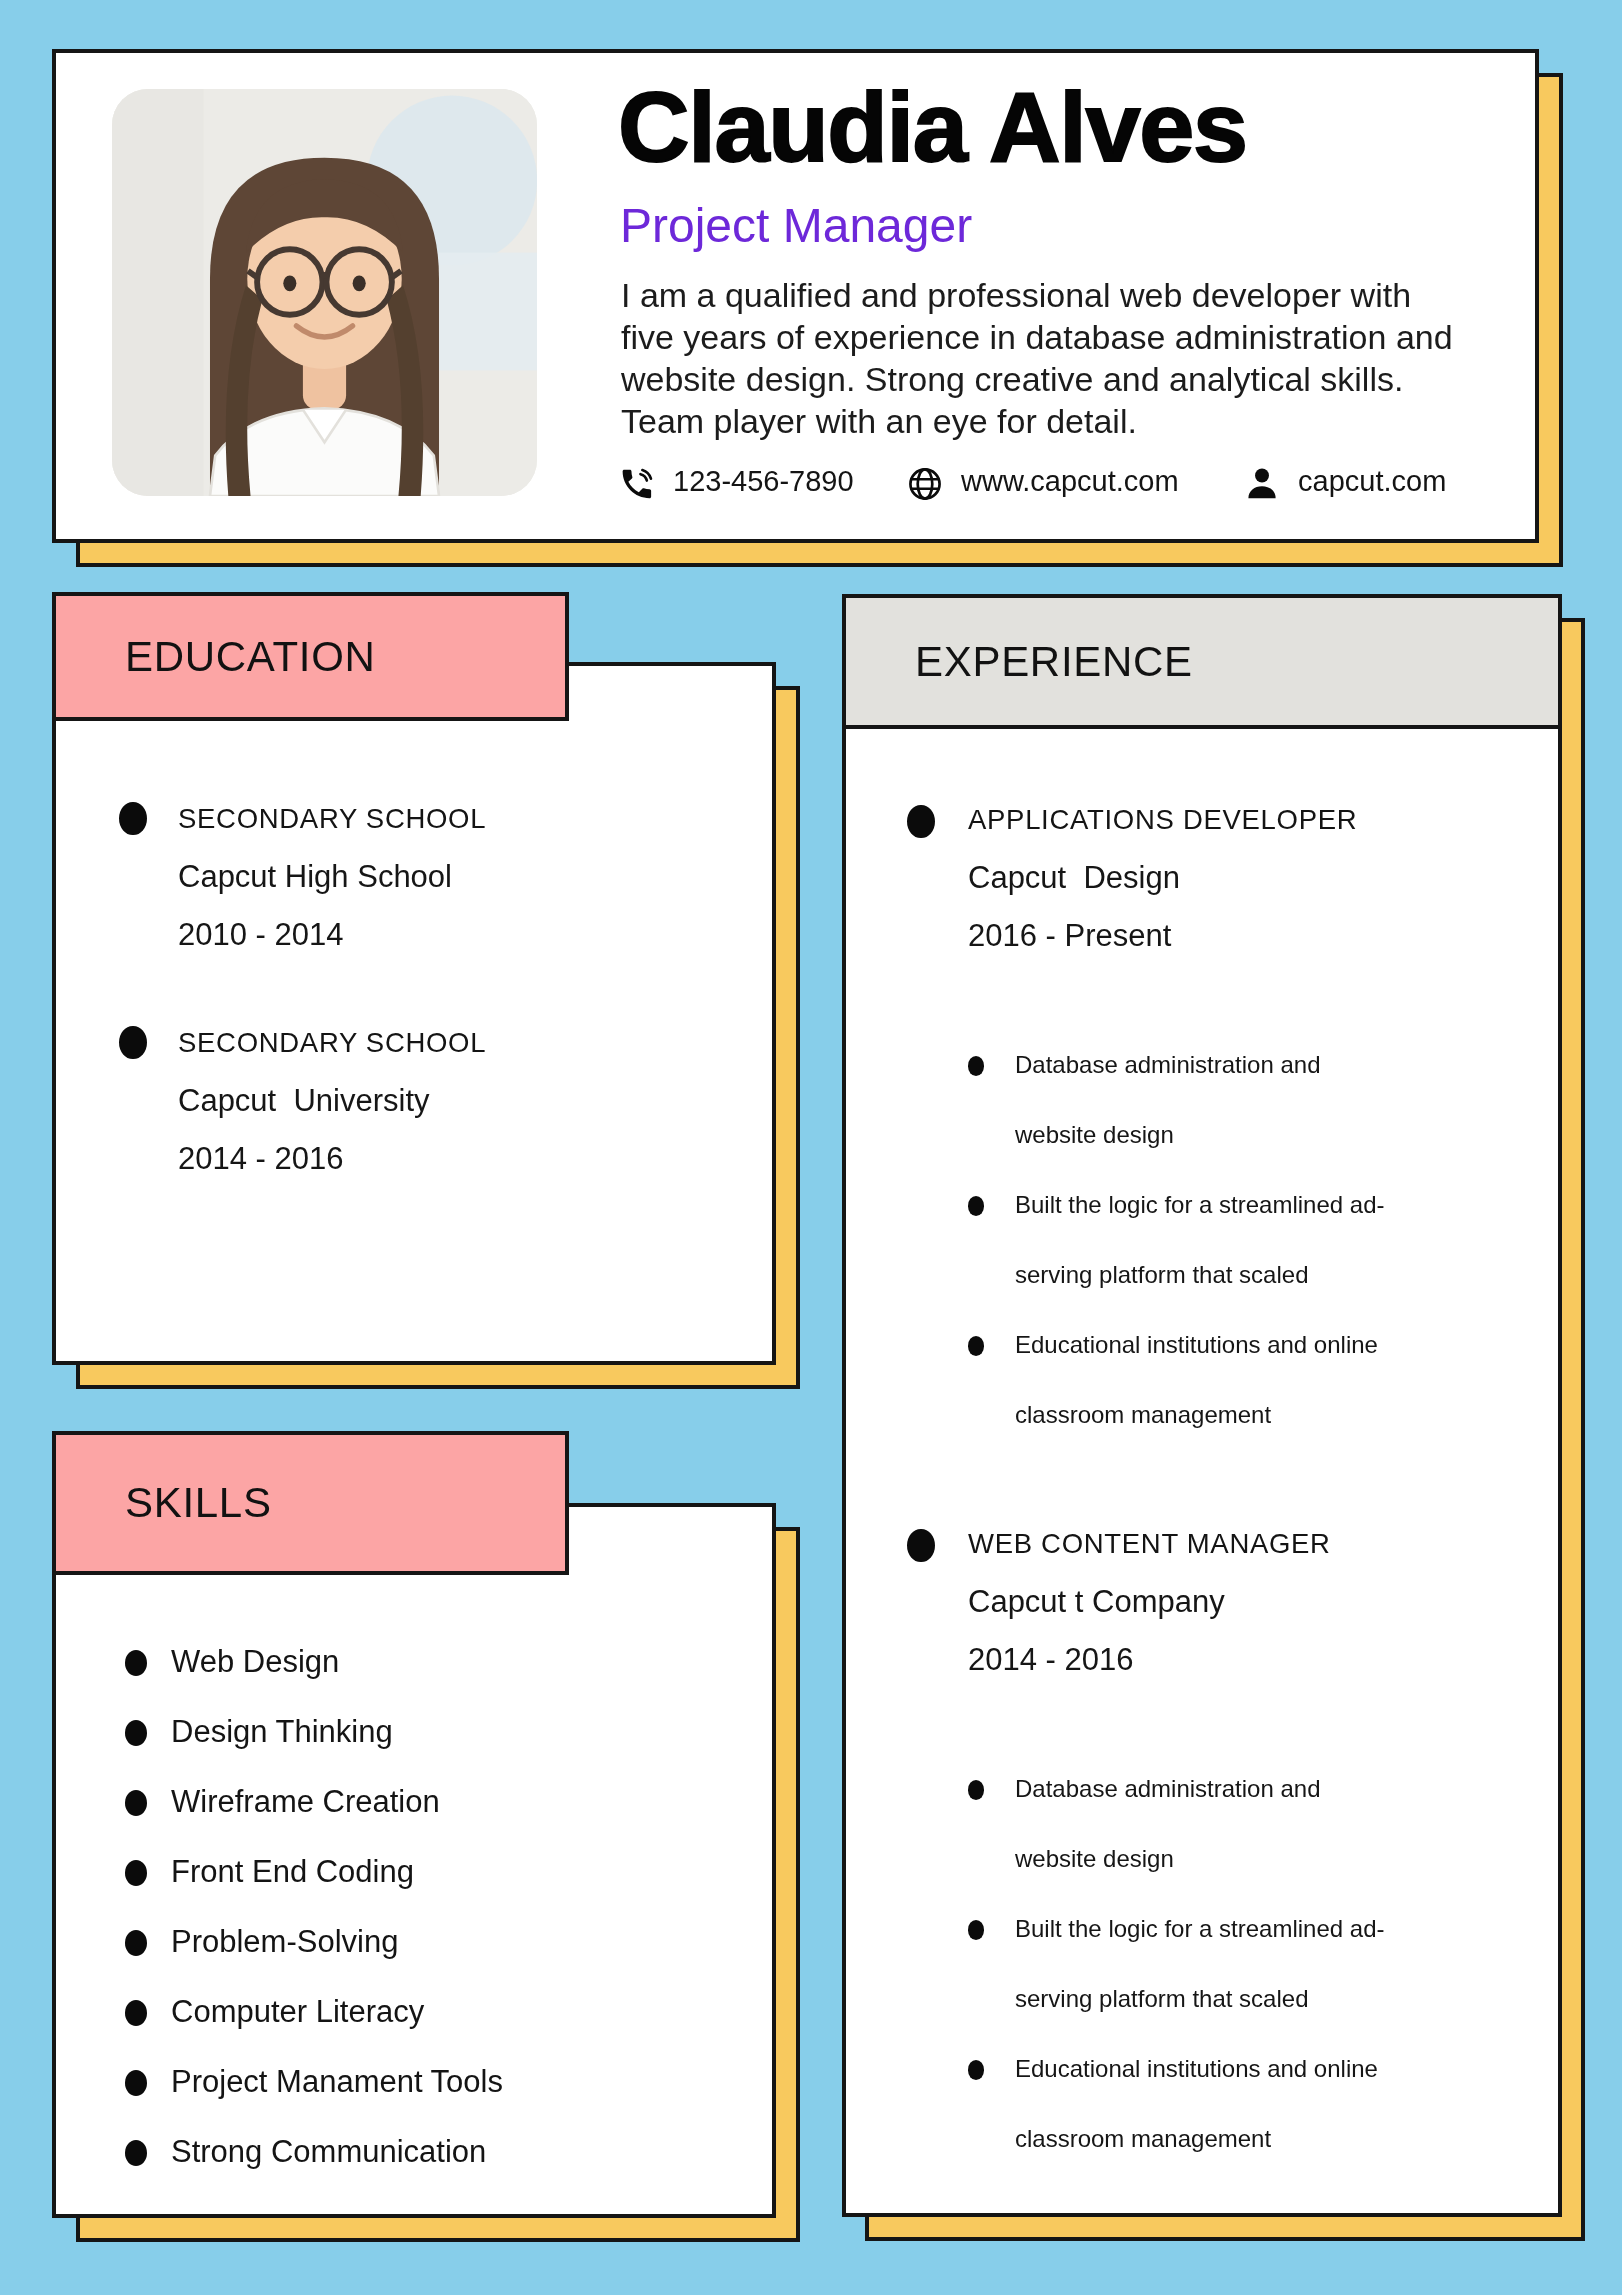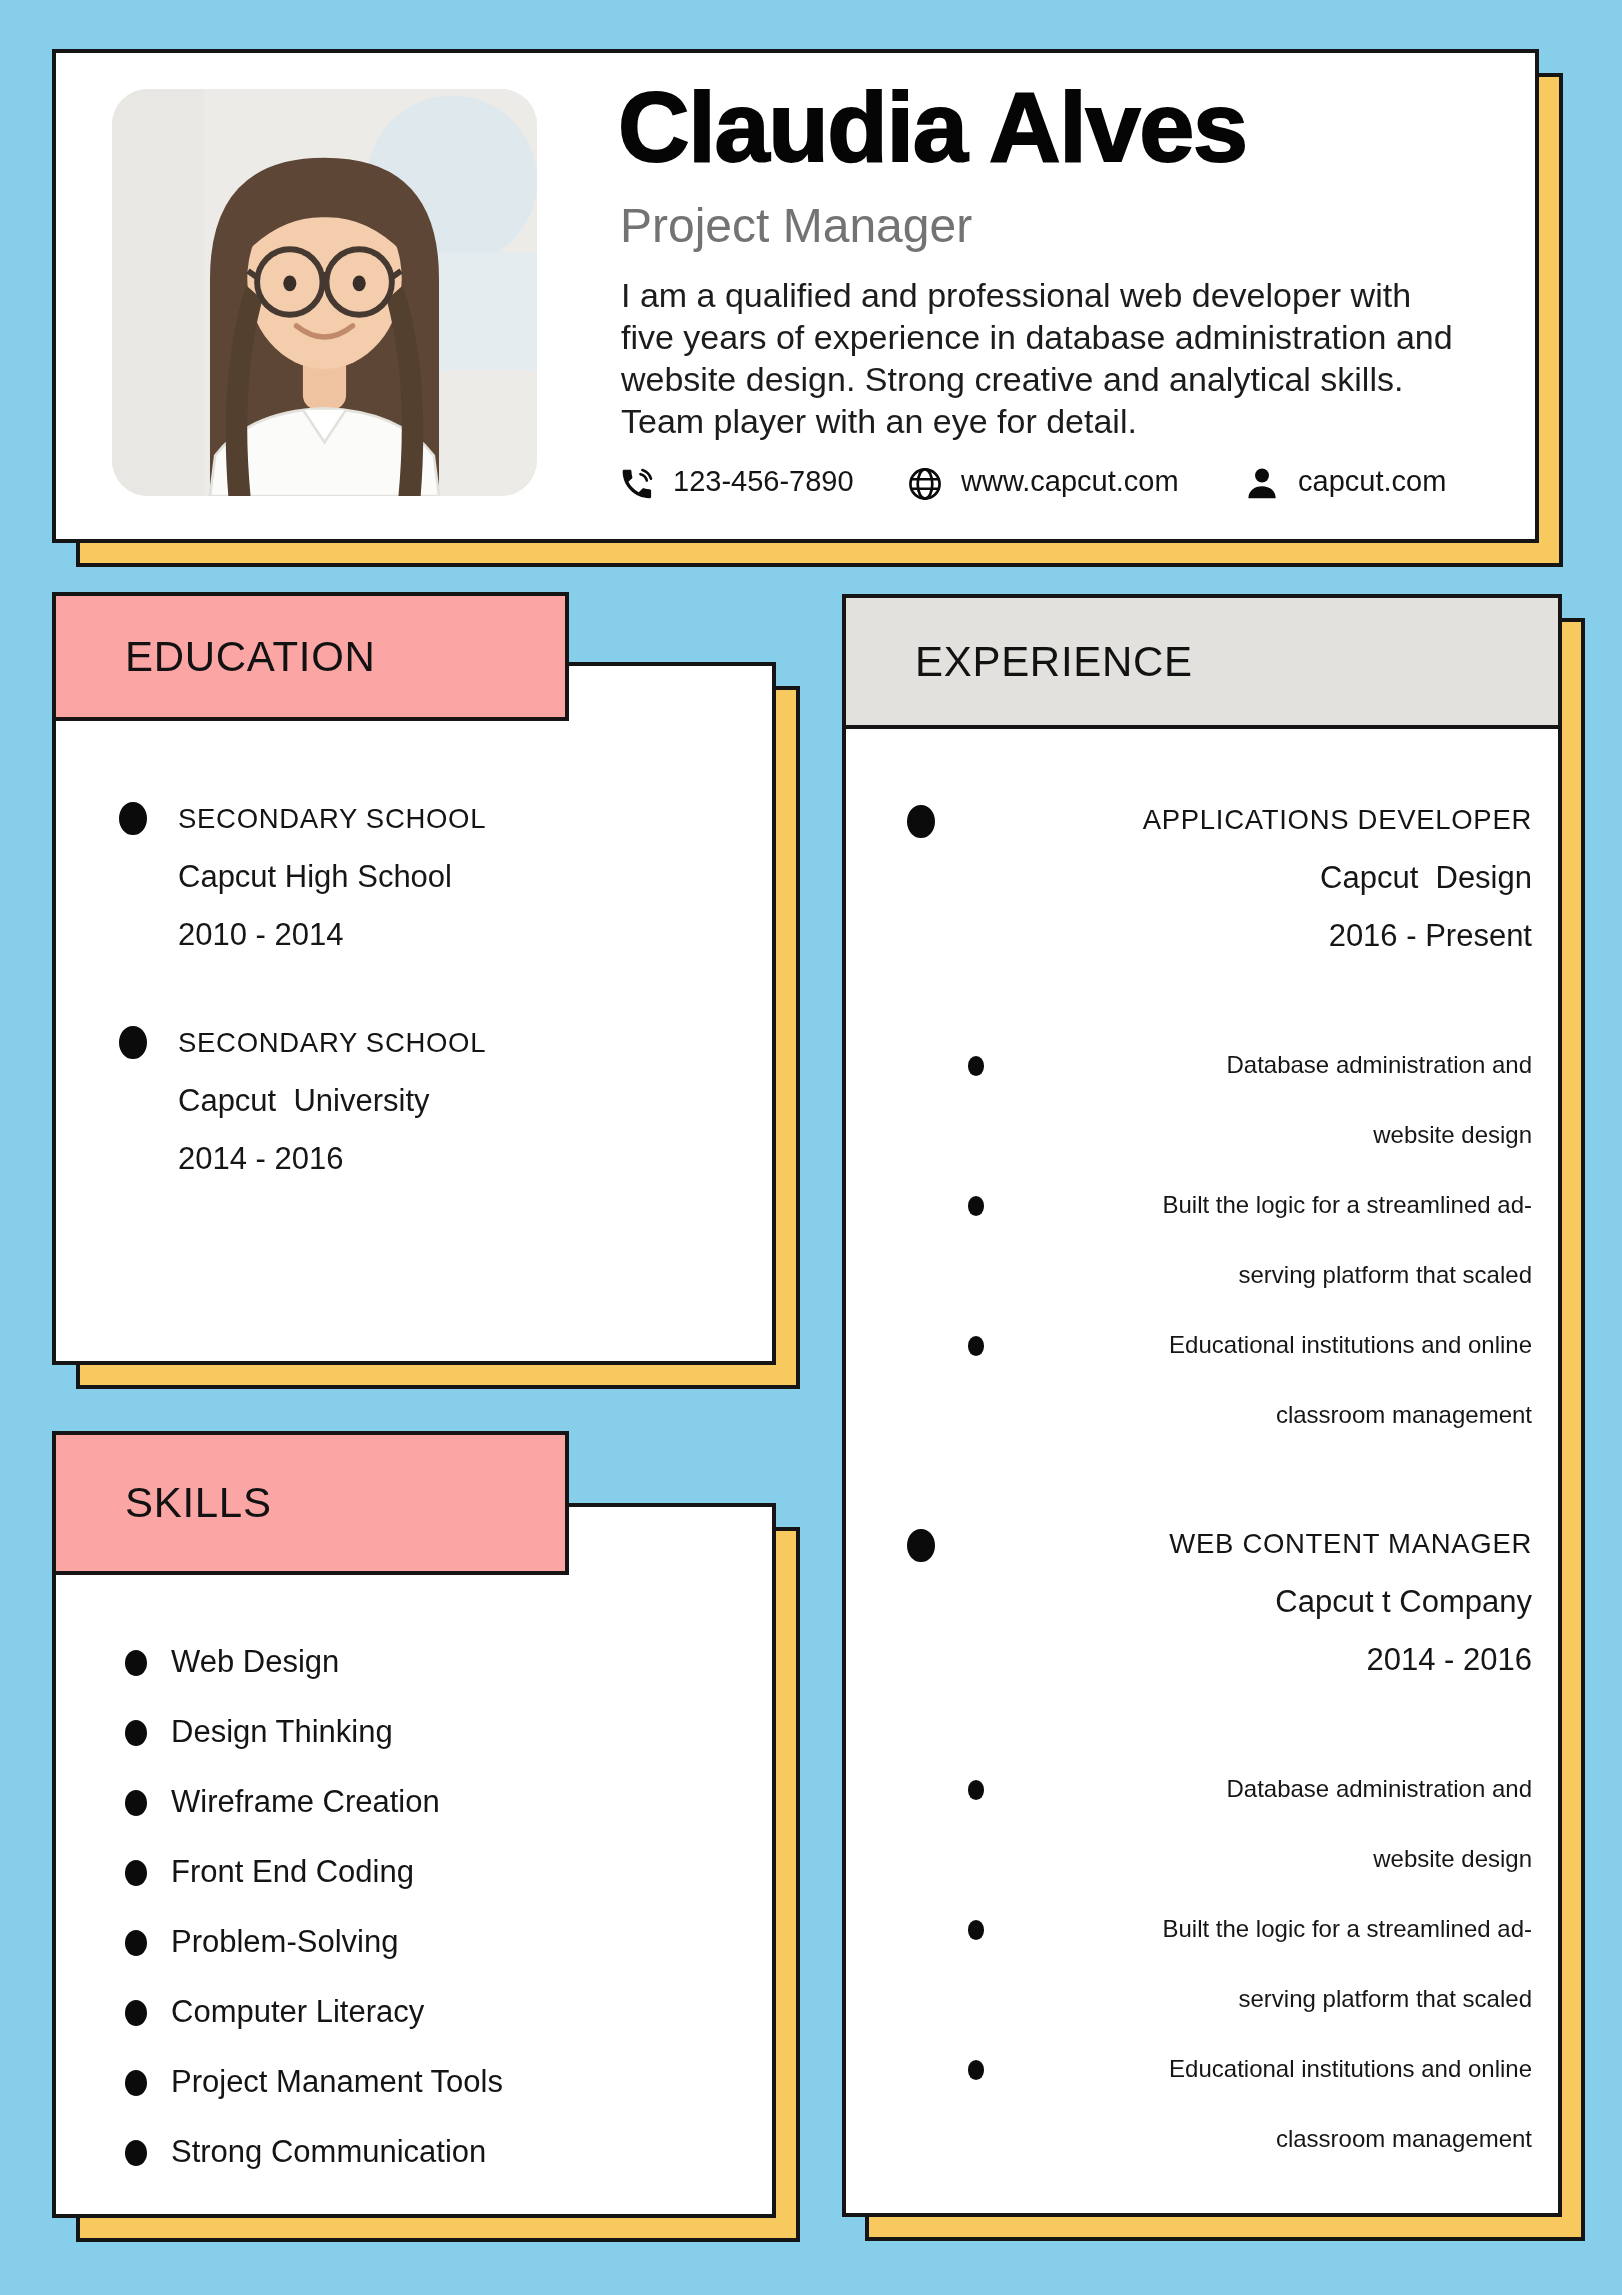--- a/index.html
+++ b/index.html
@@ -31,21 +31,21 @@
     border-radius:36px; overflow:hidden; background:#ECEBE7;
   }
   #photo-frame svg { display:block; width:100%; height:100%; }
   #name {
     position:absolute; left:562px; top:18.3px;
     font-size:99px; line-height:111px; font-weight:700; color:#050505;
     letter-spacing:-1.3px; -webkit-text-stroke:2px #050505;
   }
   #job-title {
     position:absolute; left:564px; top:145px;
-    font-size:48px; line-height:56px; font-weight:400; color:#737373;
+    font-size:48px; line-height:56px; font-weight:400; color:#6d28d9;
   }
   #summary {
     position:absolute; left:565px; top:221px; width:851px;
     font-size:34px; line-height:42px; font-weight:400; color:#1c1c1c;
   }
   .contact-group { position:absolute; top:412px; display:flex; align-items:flex-start; }
   .contact-group .c-icon { width:38px; height:38px; flex:0 0 auto; }
   .contact-group .c-icon svg { width:100%; height:100%; display:block; }
   .contact-group .c-text { margin-left:17px; font-size:29px; color:#141414; }
   #contact-phone  { left:562px; }
@@ -84,21 +84,21 @@
     background:#0b0b0b; border-radius:50%;
   }
 
   
   #exp-shadow { left:865px; top:618px; width:720px; height:1623px; z-index:1; }
   #exp-card   { left:842px; top:594px;  width:720px; height:1623px; z-index:2; padding:0; }
   #exp-header {
     height:131px; background:#E2E1DD; border-bottom:4.6px solid #151515;
     display:flex; align-items:center; padding-left:69px;
   }
-  #exp-body { padding:62px 26px 0 61px;text-align:right; }
+  #exp-body { padding:62px 26px 0 61px; }
   .job { position:relative; }
   .job + .job { margin-top:65px; }
   .job-head { position:relative; padding-left:61px; }
   .job-head .dot-big { top:14.4px; }
   .job-bullets { list-style:none; margin:65px 0 0 61px; }
   .job-bullets li {
     position:relative; padding-left:47px; font-size:24px; line-height:70px;
     color:#161616; white-space:pre-line;
   }
   .dot-small {

